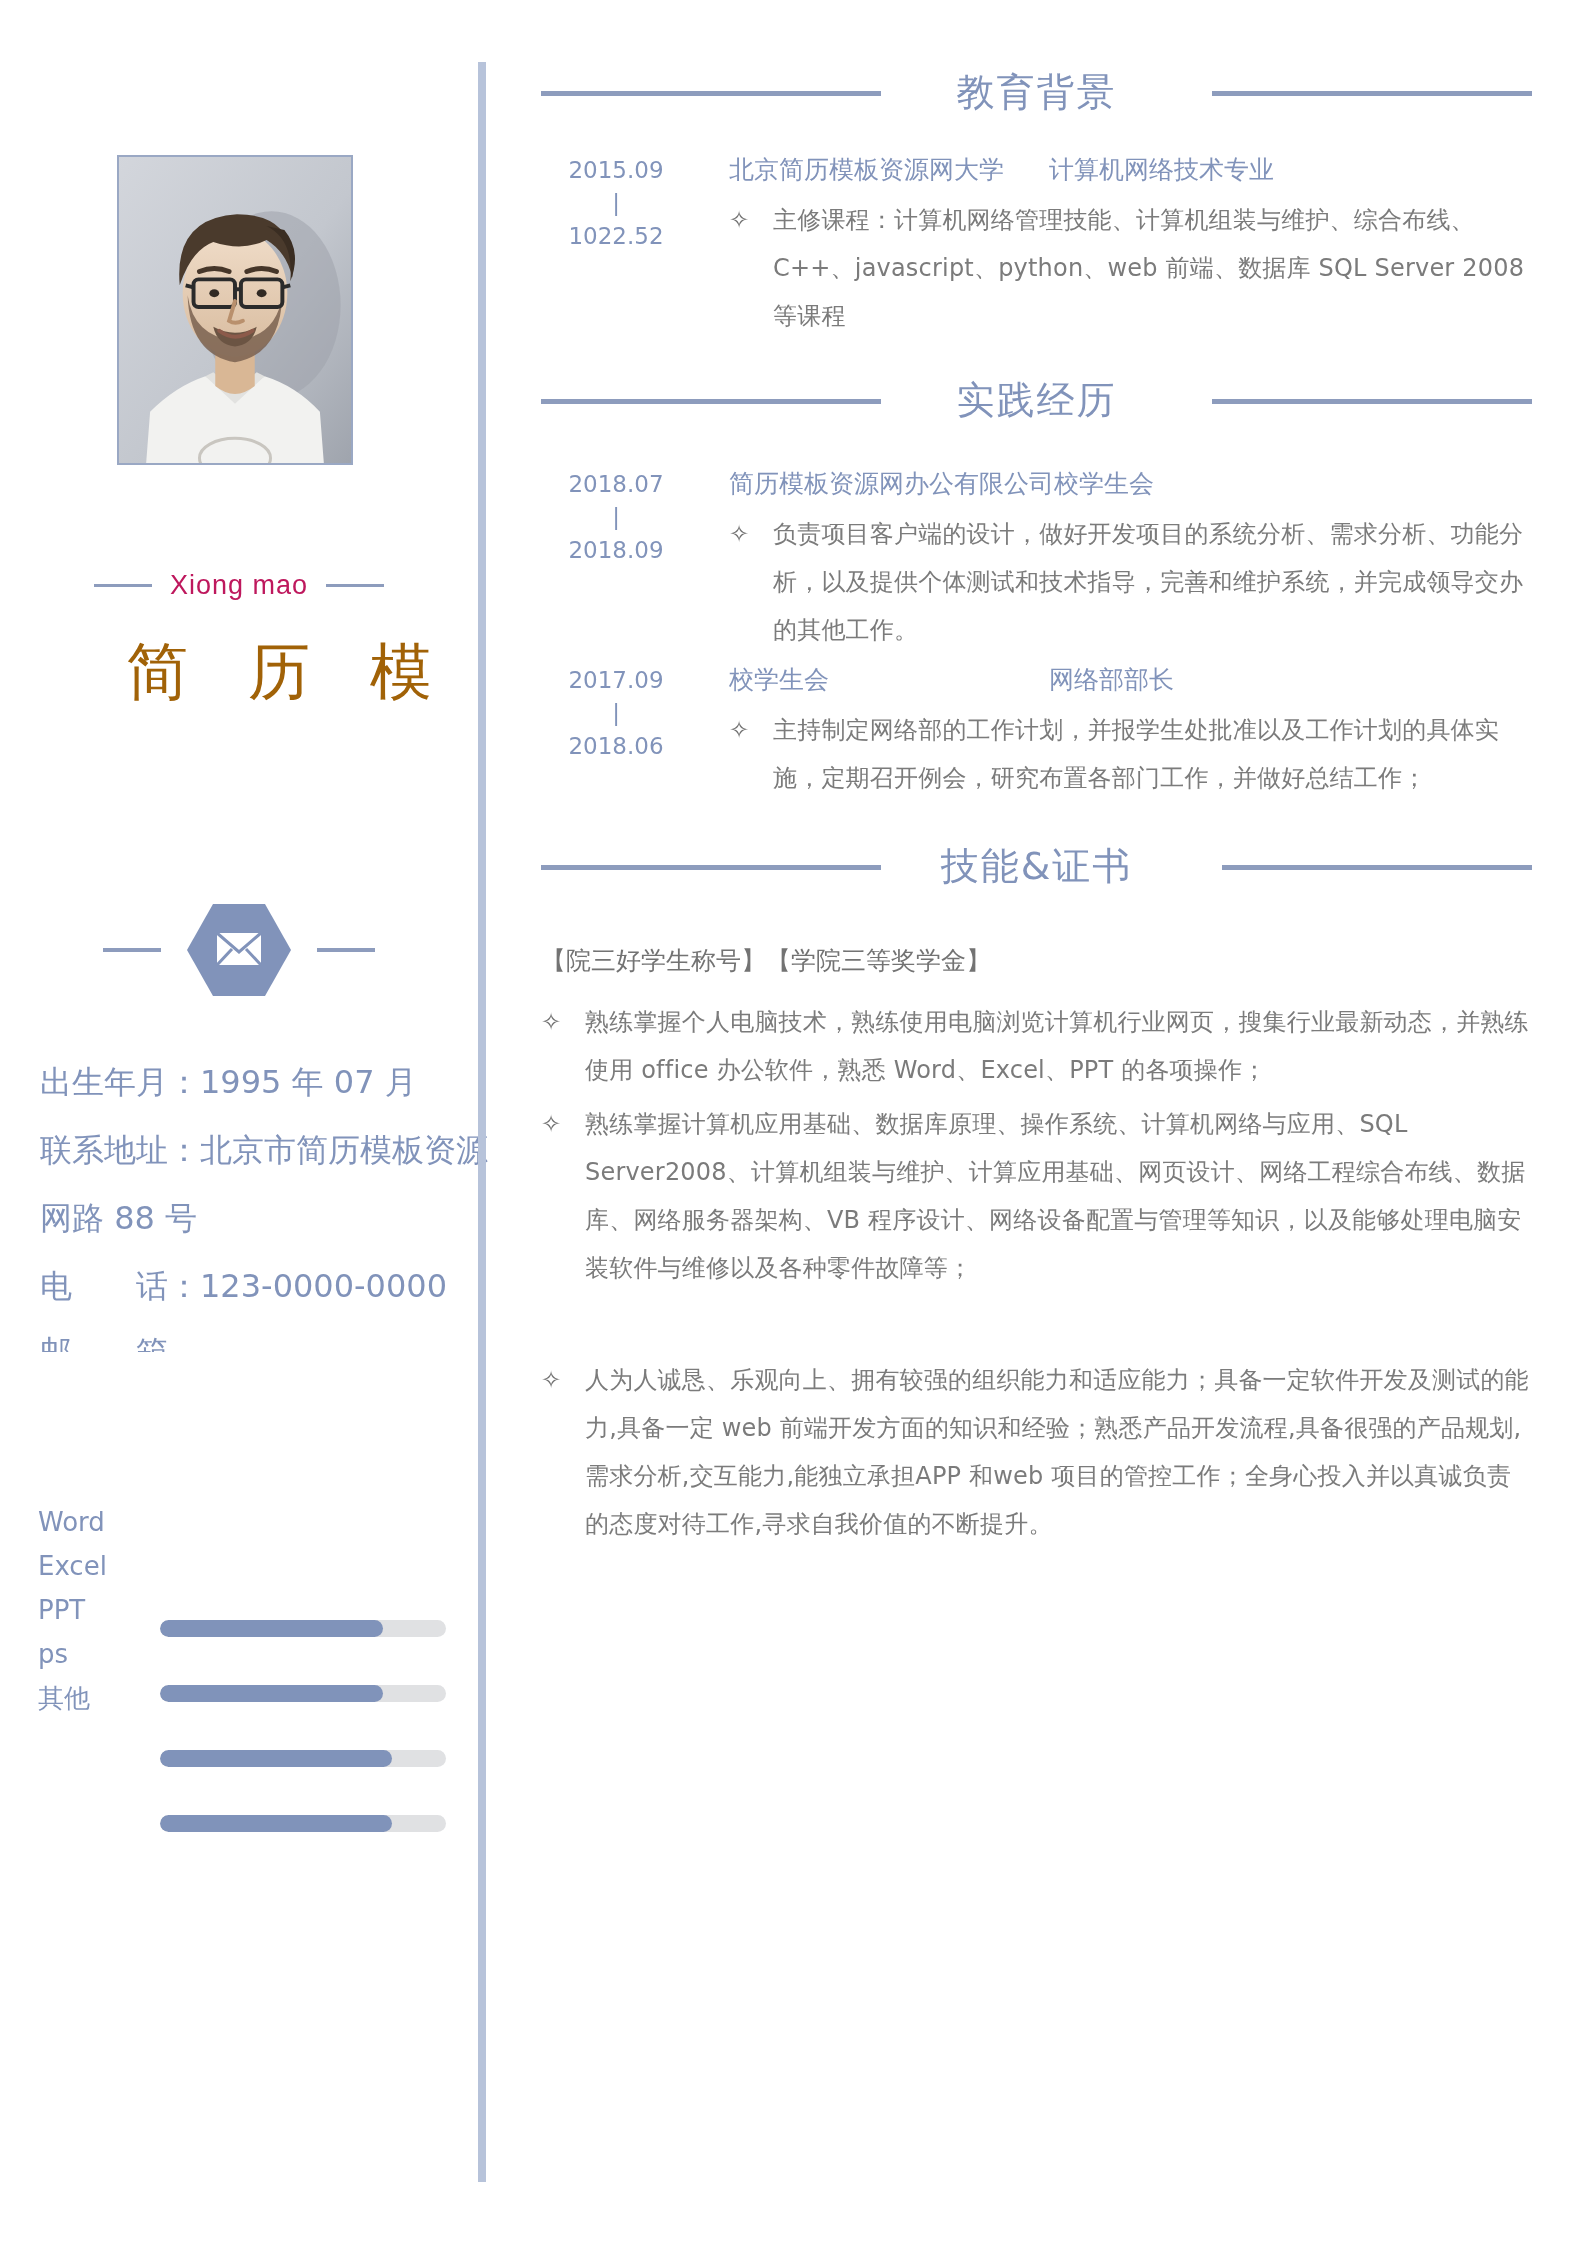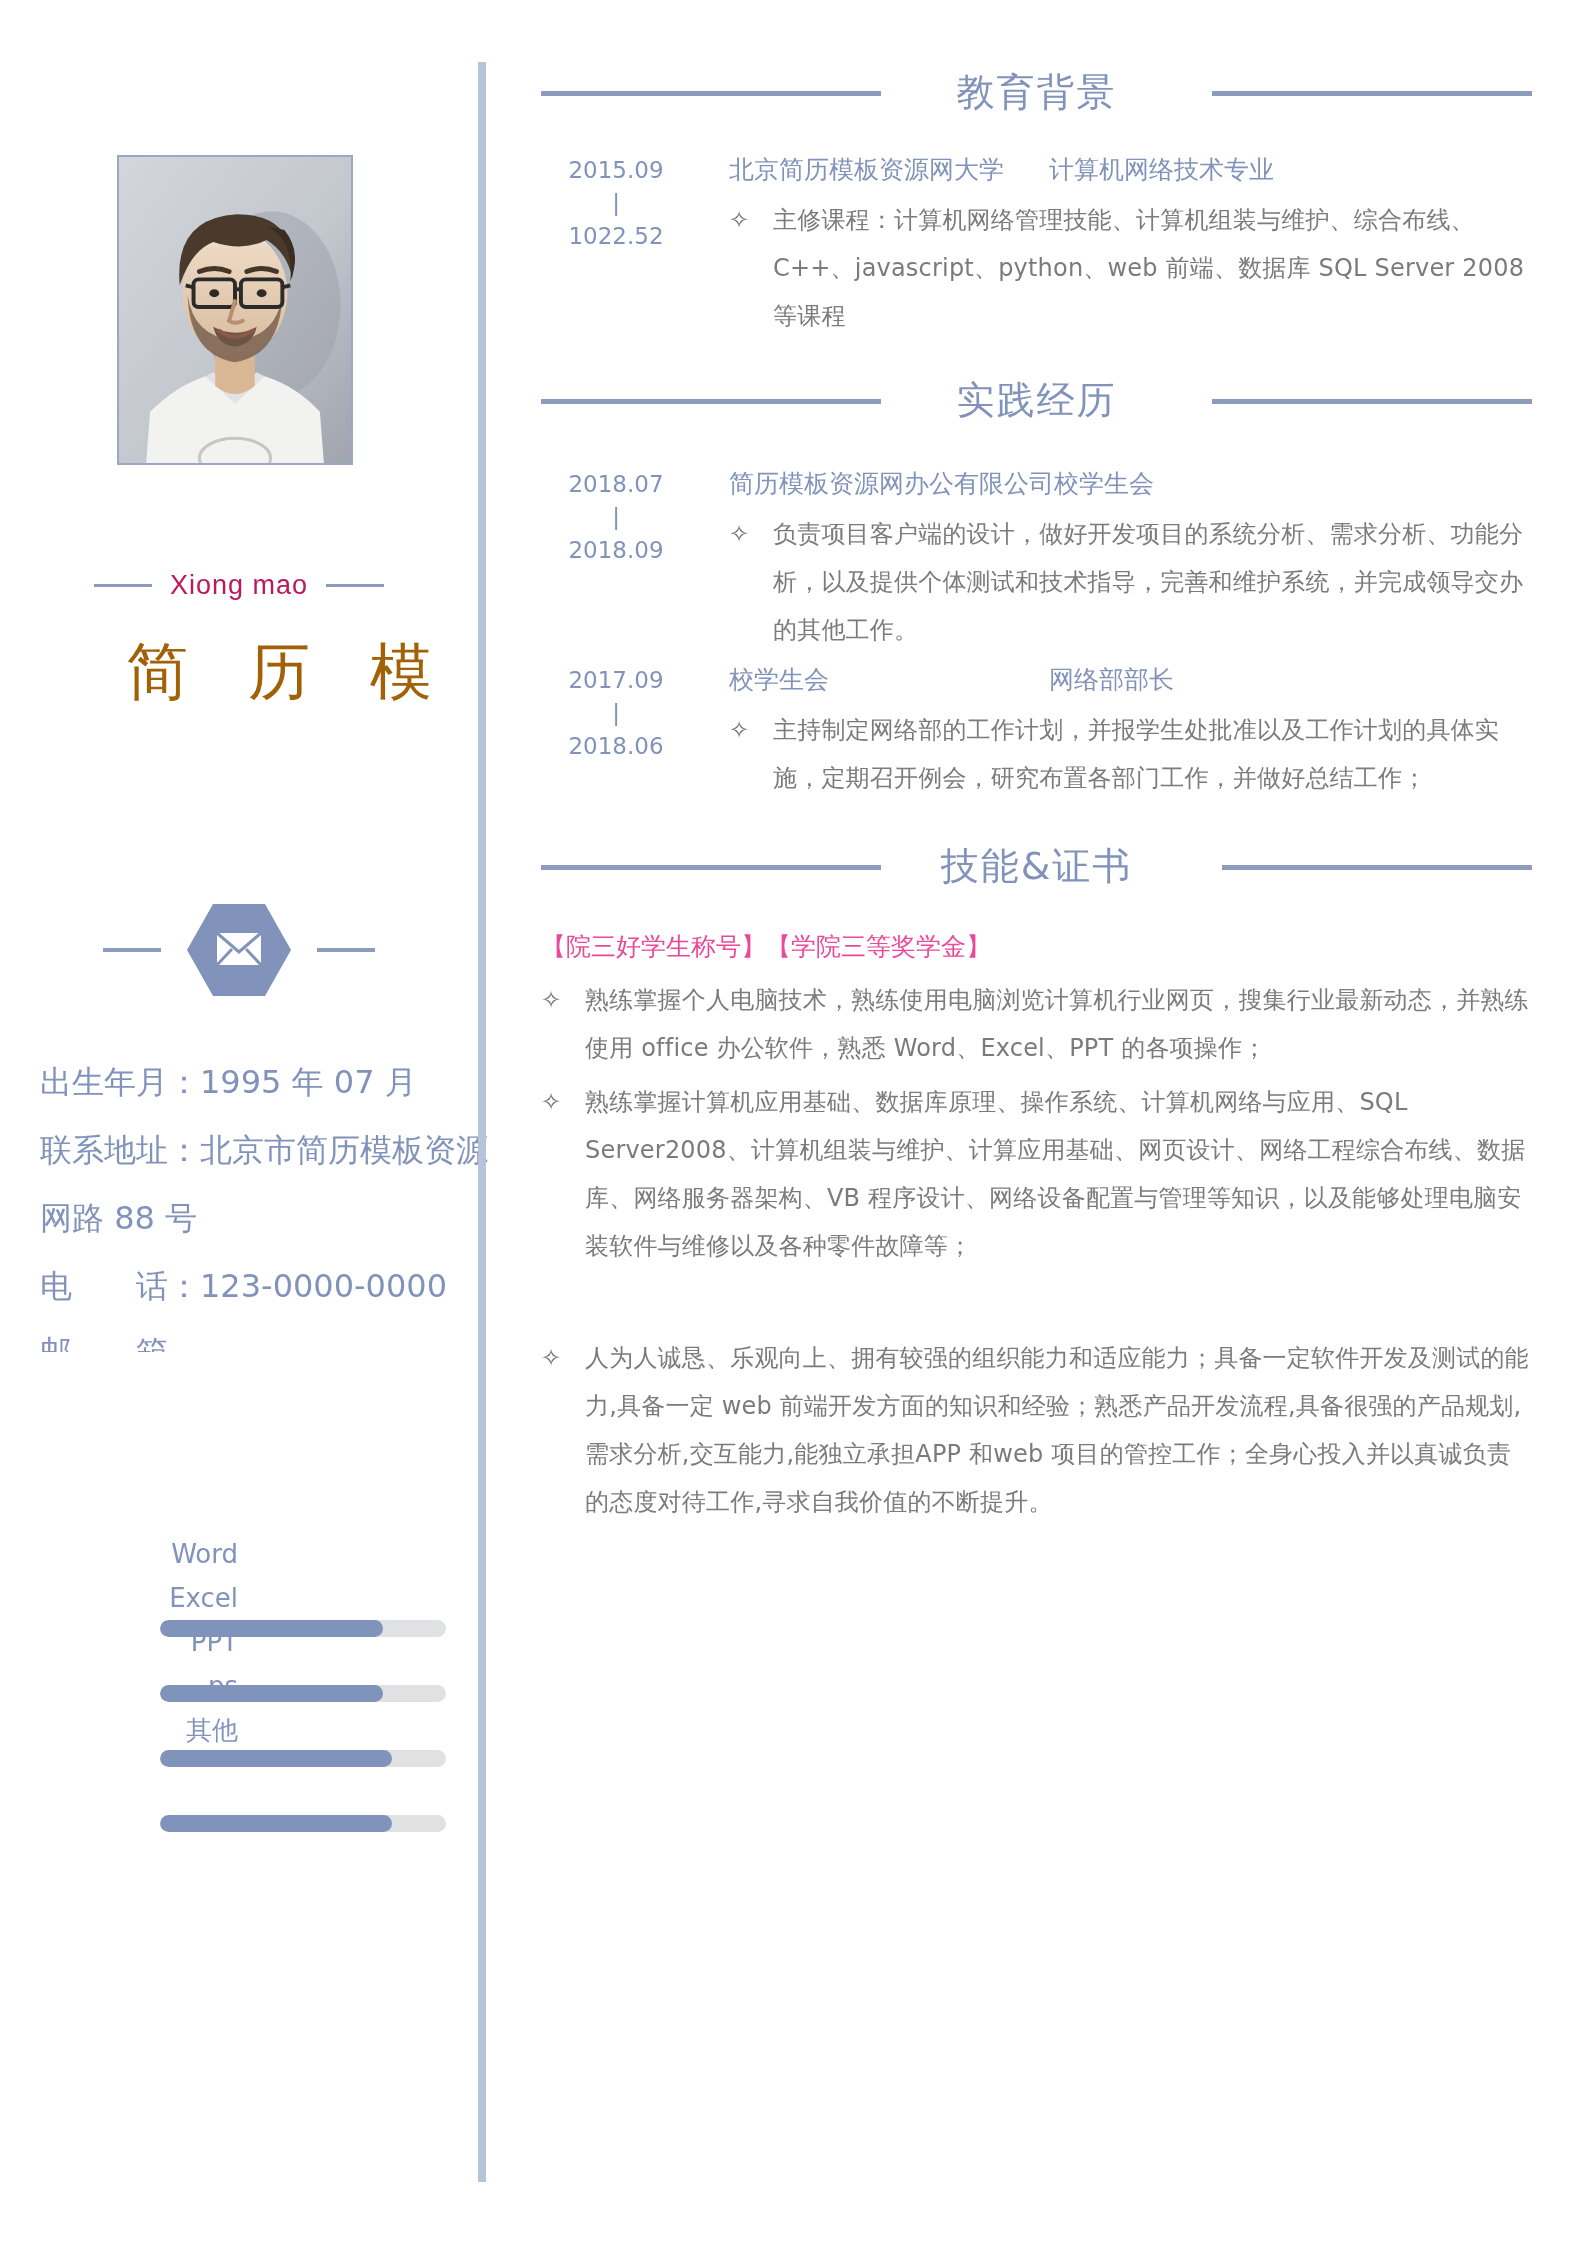--- a/index.html
+++ b/index.html
@@ -63,21 +63,21 @@
     color:#8193ba; font-size:32px; line-height:68px;
     font-family:"DejaVu Sans","Liberation Sans",sans-serif;
   }
   .contact .line { white-space:nowrap; }
   .contact .clip {
     height:32px; overflow:hidden; position:relative;
   }
   .contact .clip span { display:block; line-height:68px; margin-top:-2px; }
 
   
-  .skill-labels { position:absolute; left:38px; top:1532px; width:200px;text-align:right; }
+  .skill-labels { position:absolute; left:38px; top:1500px; width:200px; }
   .skill-label {
     color:#8193ba; font-size:26px; height:44px; line-height:44px;
     font-family:"DejaVu Sans","Liberation Sans",sans-serif;
   }
   .skill-bars { position:absolute; left:160px; top:1620px; width:300px; }
   .bar-track {
     width:286px; height:17px; background:#e0e1e3; border-radius:9px;
     margin-bottom:48px; position:relative; overflow:hidden;
   }
   .bar-fill { height:17px; background:#8093ba; border-radius:9px; }
@@ -122,23 +122,23 @@
     width:44px; flex:0 0 44px; color:#6f6f6f; font-size:24px;
     line-height:48px; text-align:left;
   }
   .bullet .txt {
     color:#7b7b7b; font-size:24px; line-height:48px;
     font-family:"DejaVu Sans","Liberation Sans",sans-serif;
     letter-spacing:0.2px;
   }
 
   .cert-row {
-    margin:2px 55px; display:flex; color:#ec4899; font-size:25px;
+    margin:15px 55px; display:flex; color:#737373; font-size:25px;
     line-height:46px;
-    font-family:Liberation Serif, serif;
+    font-family:Liberation Sans, sans-serif;
   }
   .cert-row .c1 { min-width:170px; }
 </style>
 </head>
 <body>
 
 <div class="page">
 
   <div class="sidebar">
 

